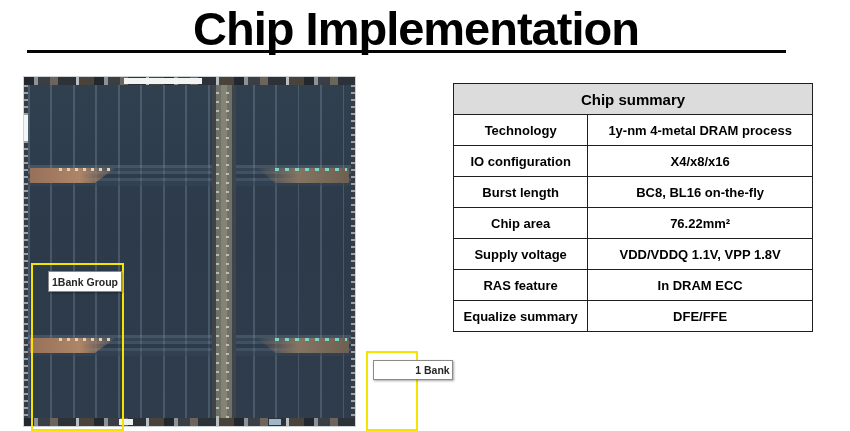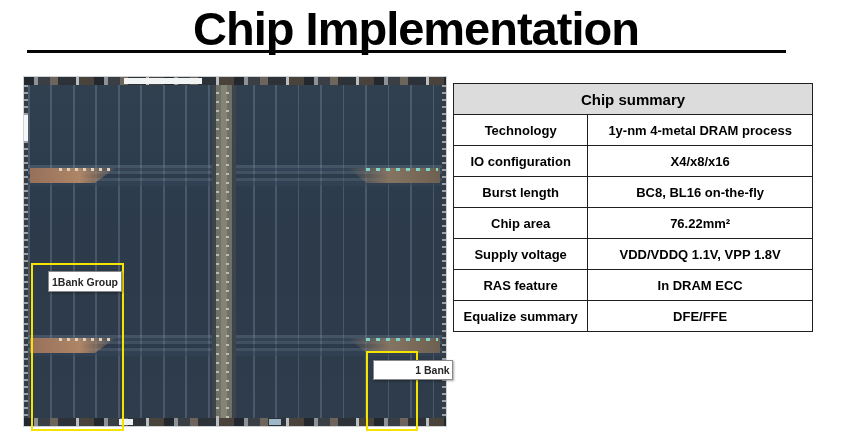--- a/index.html
+++ b/index.html
@@ -5,21 +5,21 @@
   html,body{margin:0;padding:0;background:#ffffff;}
   .slide{position:relative;width:850px;height:431px;background:#ffffff;overflow:hidden;
          font-family:"Liberation Sans", sans-serif;}
 
   
   .title{position:absolute;top:1px;left:0;width:832px;text-align:center;
          font-size:47px;font-weight:700;color:#000;letter-spacing:-1px;}
   .title-rule{position:absolute;left:27px;top:50px;width:759px;height:3px;background:#050505;}
 
   
-  .die{position:absolute;left:24px;top:77px;width:422px;height:349px;background:#fef9c3;
+  .die{position:absolute;left:24px;top:77px;width:331px;height:349px;background:#fef9c3;
        box-shadow:0 0 0 1px #cfd3d6;}
   .pad-row{position:absolute;left:0;width:100%;height:8px;
        background:repeating-linear-gradient(90deg,#23282e 0 10px,#8d9298 10px 14px,#3a3f46 14px 26px,#6d655b 26px 34px,#2d3238 34px 52px,#b9bec2 52px 55px,#4a433c 55px 70px);}
   .pad-row.top{top:0;}
   .pad-row.bottom{bottom:0;}
   .pad-white-strip{position:absolute;top:1px;left:100px;width:78px;height:6px;background:#f2f4f4;}
   .pad-white-sm{position:absolute;top:1px;left:95px;width:14px;height:6px;background:#eef1f2;}
   .pad-blue-sm{position:absolute;top:1px;left:245px;width:12px;height:6px;background:#9db7c8;}
   .pad-col{position:absolute;top:8px;bottom:8px;width:4px;
        background:repeating-linear-gradient(180deg,#9aa2a8 0 2px,#353c44 2px 7px);}

